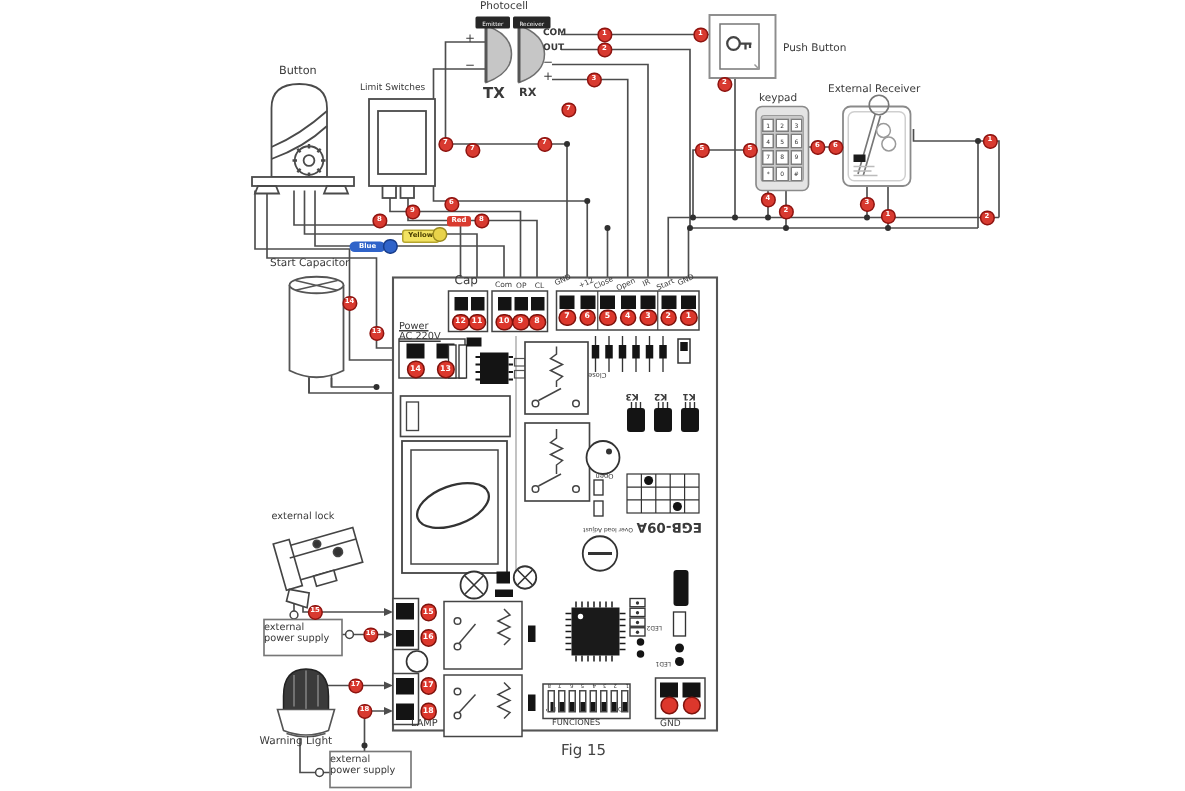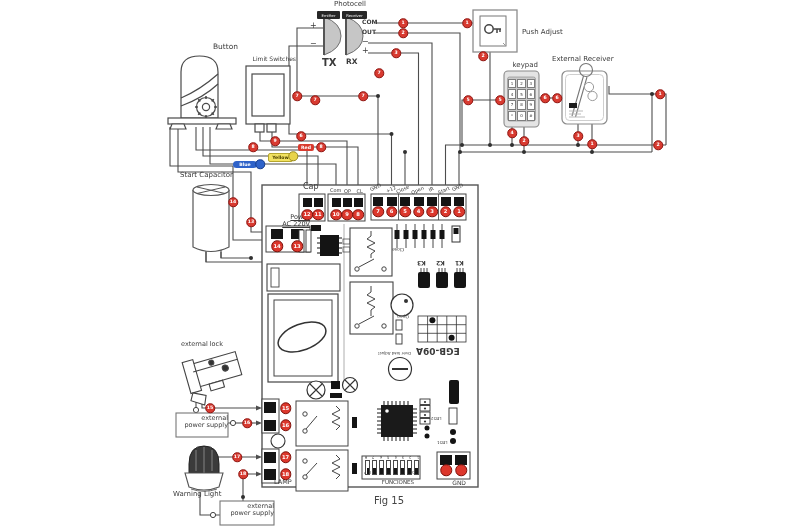--- a/index.html
+++ b/index.html
@@ -1,20 +1,20 @@
 <!DOCTYPE html>
 <html><head>
 <meta charset="utf-8">
 <style>
   html,body{margin:0;padding:0;background:#fff;}
   #stage{position:relative;width:790px;height:527px;background:#fff;overflow:hidden;
          font-family:"DejaVu Sans",sans-serif;}
   #wires-svg{position:absolute;left:0;top:0;}
   .lbl{position:absolute;color:#3a3a3a;line-height:1.08;white-space:nowrap;}
-  .c{text-align:right;}
+  .c{text-align:left;}
   .rot{transform:rotate(180deg);}
   .node{position:absolute;width:9.5px;height:9.5px;border-radius:50%;
         background:#d83a30;border:1px solid #8e1410;box-sizing:border-box;
         color:#fff;font-size:4.6px;font-weight:bold;display:flex;align-items:center;
         justify-content:center;transform:translate(-50%,-50%);z-index:6;}
   .node.blue{background:#2f63c9;border-color:#173c8a;}
   .node.yellow{background:#e8d34a;border-color:#9a8a1e;color:#4a3f00;}
   .term{position:absolute;width:11.5px;height:11.5px;border-radius:50%;
         background:#dc372c;border:1.4px solid #7e120c;box-sizing:border-box;
         color:#fff;font-size:5.2px;font-weight:bold;display:flex;align-items:center;
@@ -352,21 +352,21 @@
 <div class="badge" style="left:342px;top:11px;width:25px;height:8px;">Receiver</div>
 <div class="lbl" style="left:322px;top:58px;font-size:10px;font-weight:bold;">TX</div>
 <div class="lbl" style="left:346px;top:58px;font-size:7.5px;font-weight:bold;">RX</div>
 <div class="lbl" style="left:362px;top:19px;font-size:6px;font-weight:bold;">COM</div>
 <div class="lbl" style="left:362px;top:29px;font-size:6px;font-weight:bold;">OUT</div>
 <div class="lbl" style="left:362px;top:38px;font-size:8px;">−</div>
 <div class="lbl" style="left:362px;top:47px;font-size:8px;">+</div>
 <div class="lbl" style="left:310px;top:22px;font-size:8px;">+</div>
 <div class="lbl" style="left:310px;top:40px;font-size:8px;">−</div>
 
-<div class="lbl" style="left:522px;top:29px;font-size:7px;">Push Adjust</div>
+<div class="lbl" style="left:522px;top:29px;font-size:7px;">Push Button</div>
 <div class="lbl c" style="left:506px;top:62px;width:32px;font-size:7px;">keypad</div>
 <div class="lbl" style="left:552px;top:56px;font-size:7px;">External Receiver</div>
 <div class="lbl" style="left:180px;top:172px;font-size:7px;">Start Capacitor</div>
 
 <div class="lbl c" style="left:266px;top:214px;width:44px;font-size:6.5px;text-decoration:underline;">
   <span>Power</span><br>
   <span>AC 220V</span>
 </div>
 
 <div class="lbl" style="left:303px;top:183px;font-size:8px;">Cap</div>

